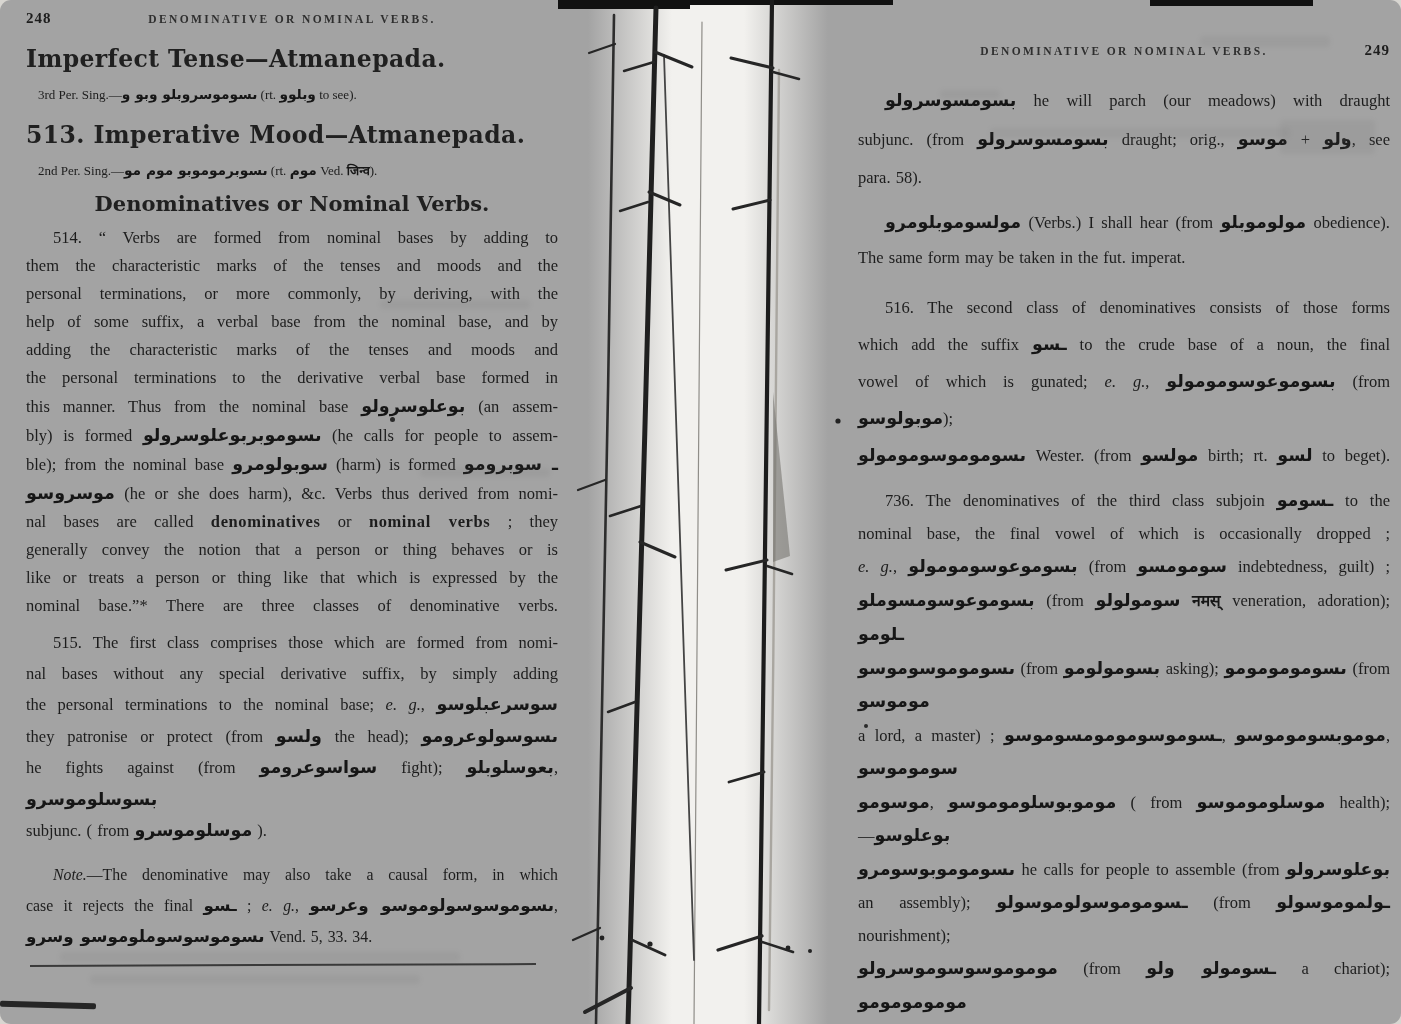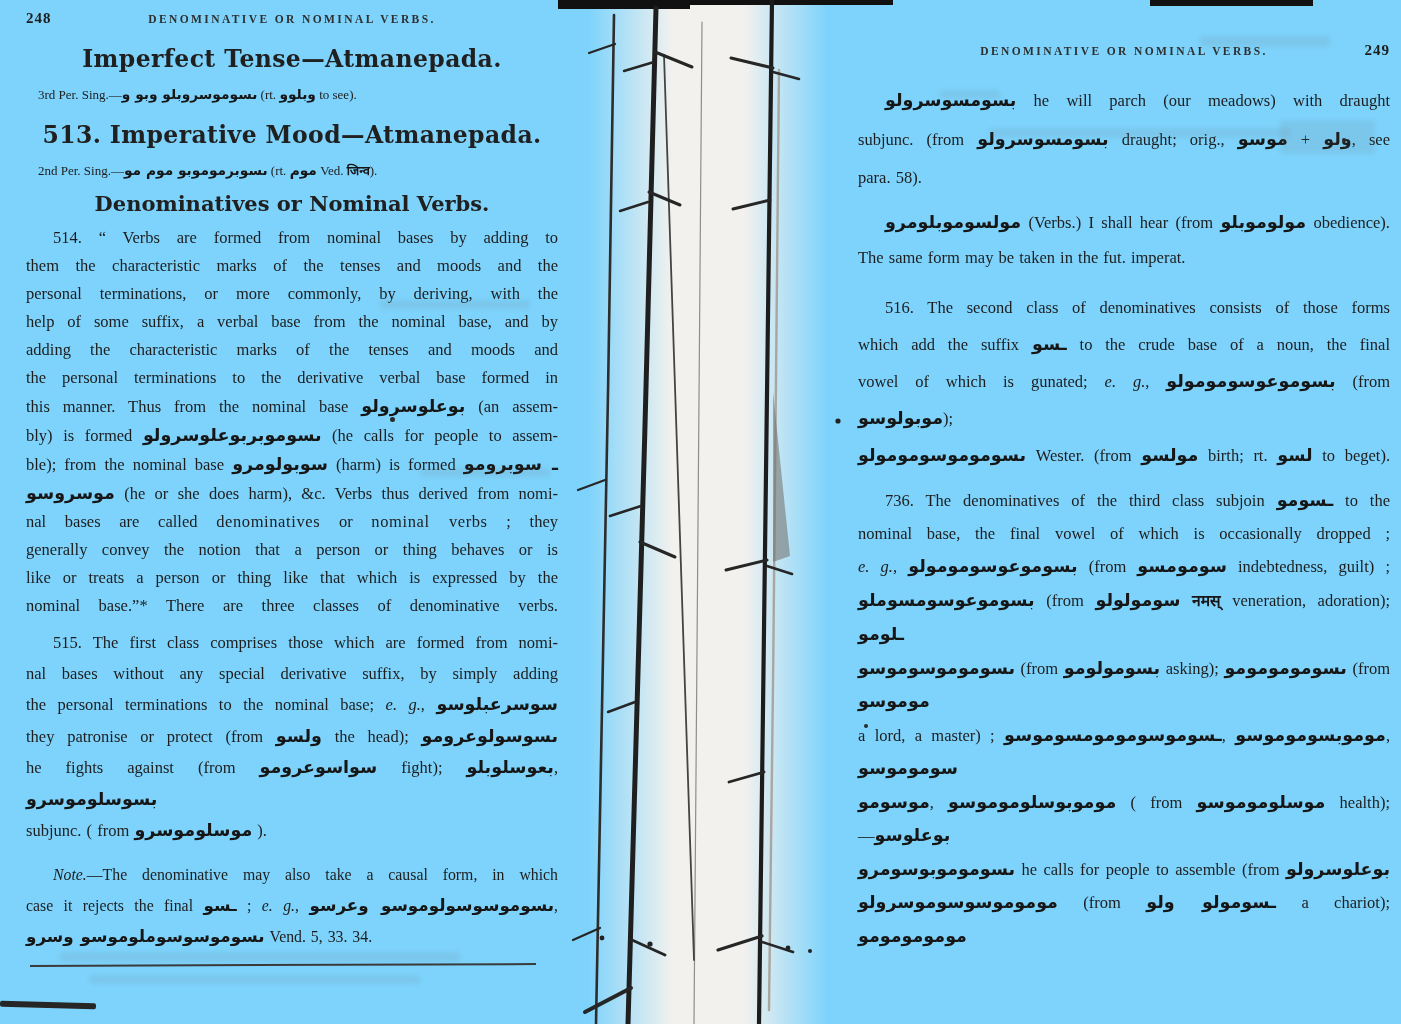--- a/index.html
+++ b/index.html
@@ -1,49 +1,49 @@
 <!DOCTYPE html>
 <html><head>
 <meta charset="utf-8">
 <style>
   html,body{margin:0;padding:0;background:#d8d6d1;}
-  #scan{position:relative;width:1401px;height:1024px;background:#7dd3fc;overflow:hidden;
-        font-family:"Liberation Serif",serif;color:#1d1d1d;}
+  #scan{position:relative;width:1401px;height:1024px;background:#a3a3a3;overflow:hidden;
+        font-family:"Liberation Serif",serif;color:#1d1d1d;border-radius:11px;}
   .gutter-light{position:absolute;left:588px;top:0;width:240px;height:1024px;
         background:linear-gradient(90deg,rgba(244,243,240,0) 0%,#f2f1ee 35%,#f2f1ee 65%,rgba(244,243,240,0) 100%);}
   .page{position:absolute;top:0;}
   .page.left{left:26px;width:532px;}
   .page.right{left:858px;width:532px;}
   .hdr{display:flex;align-items:baseline;}
   .hdr .pn{font-size:15px;font-weight:bold;letter-spacing:1px;width:44px;}
   .hdr .pn.r{text-align:right;}
   .hdr .rh{flex:1;text-align:center;font-size:11.5px;font-weight:bold;letter-spacing:2.4px;color:#2f2f2f;}
   .page.left .hdr{margin-top:10px;}
   .page.right .hdr{margin-top:42px;}
-  h1.hx{font-family:"DejaVu Serif",serif;font-size:23.5px;font-weight:bold;text-align:center;
+  h1.hx{font-family:"DejaVu Serif",serif;font-size:23.5px;font-weight:bold;text-align:left;
         margin:18px 0 0 0;letter-spacing:.4px;color:#202020;}
   h2.hx2{font-family:"DejaVu Serif",serif;font-size:21px;font-weight:bold;text-align:center;
         margin:12px 0 0 0;color:#202020;}
   .ex{font-size:13px;margin:13px 0 0 0;padding-left:12px;}
   .para{font-size:16.5px;word-spacing:1px;}
   .para .tl{text-align:justify;text-align-last:justify;}
   .para .tl.last{text-align-last:left;}
   .para .tl.ind{padding-left:27px;}
   .lh28 .tl{line-height:28px;}
   .lh30 .tl{line-height:30.5px;}
   .lh31 .tl{line-height:31px;}
   .lh33 .tl{line-height:32.5px;}
   .lh35 .tl{line-height:35px;}
   .lh37 .tl{line-height:37px;}
   .lh38 .tl{line-height:38px;}
   .mt8{margin-top:8px;}.mt10{margin-top:10px;}.mt12{margin-top:12px;}.mt14{margin-top:14px;}.mt22{margin-top:22px;}
   .av{font-family:"DejaVu Sans",sans-serif;font-weight:bold;font-size:1.06em;letter-spacing:-.5px;
       direction:rtl;unicode-bidi:isolate;white-space:nowrap;color:#161616;}
   .dev{font-family:Liberation Mono, monospace;font-weight:600;font-size:.95em;color:#161616;}
-  .b{font-weight:normal;letter-spacing:.6px;}
+  .b{font-weight:bold;letter-spacing:.6px;}
   .i{font-style:italic;}
   .note{font-size:15.8px;}
   .fnrule{border-top:2px solid #3a3a3a;margin:12px 22px 0 4px;transform:rotate(-.2deg);}
   .footnote{font-size:16px;margin-top:8px;padding-left:48px;}
   .tb{position:absolute;background:#111;}
   .ghost{position:absolute;background:#6b6b6b;opacity:.11;filter:blur(2px);border-radius:3px;}
   .speck{position:absolute;background:#2a2a2a;border-radius:50%;width:5px;height:5px;}
   .corner-dash{position:absolute;left:0;top:1002px;width:96px;height:6px;background:#262626;
       transform:rotate(1.6deg);border-radius:2px;}
   .gutter-svg{position:absolute;left:552px;top:0;}
@@ -164,20 +164,21 @@
       </div>
     <div class="para lh33 mt10">
         <div class="tl ind"><span>736. The denominatives of the third class subjoin </span><span class="av">ـسومو</span><span> to the</span></div>
         <div class="tl"><span>nominal base, the final vowel of which is occasionally dropped ;</span></div>
         <div class="tl"><span class="i">e. g.</span><span>, </span><span class="av">بسوموعوسومومولو</span><span> (from </span><span class="av">سومومسو</span><span> indebtedness, guilt) ;</span></div>
         <div class="tl"><span class="av">بسوموعوسومسوملو</span><span> (from </span><span class="av">سومولولو</span><span> </span><span class="dev">नमस्</span><span> veneration, adoration); </span><span class="av">ـلومو</span></div>
         <div class="tl"><span class="av">ىسوموموسوموسو</span><span> (from </span><span class="av">بسومولومو</span><span> asking); </span><span class="av">ىسومومومومو</span><span> (from </span><span class="av">موموسو</span></div>
         <div class="tl"><span>a lord, a master) ; </span><span class="av">ـسوموسومومومسوموسو</span><span>, </span><span class="av">موموبسوموموسو</span><span>, </span><span class="av">سوموموسو</span></div>
         <div class="tl"><span class="av">موسومو</span><span>, </span><span class="av">موموبوسلوموموسو</span><span> ( from </span><span class="av">موسلوموموسو</span><span> health);—</span><span class="av">بوعلوسو</span></div>
         <div class="tl"><span class="av">ىسوموموبوسومرو</span><span> he calls for people to assemble (from </span><span class="av">بوعلوسرولو</span></div>
+        <div class="tl"><span>an assembly); </span><span class="av">ـسوموموسولوموسولو</span><span> (from </span><span class="av">ـولموموسولو</span><span> nourishment);</span></div>
         <div class="tl"><span class="av">موموموسوسوموسرولو</span><span> (from </span><span class="av">ـسومولو ولو</span><span> a chariot); </span><span class="av">مومومومومو</span></div>
         <div class="tl"></div>
       </div>
 
   </div>
 
   <div class="ghost" style="left:60px;top:952px;width:400px;height:10px;"></div>
   <div class="ghost" style="left:90px;top:975px;width:330px;height:9px;"></div>
   <div class="ghost" style="left:380px;top:300px;width:150px;height:9px;"></div>
   <div class="ghost" style="left:420px;top:468px;width:130px;height:9px;"></div>

